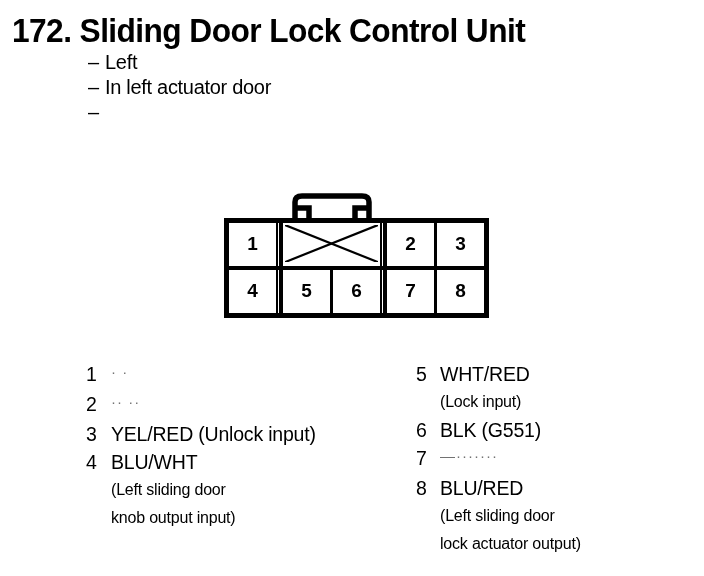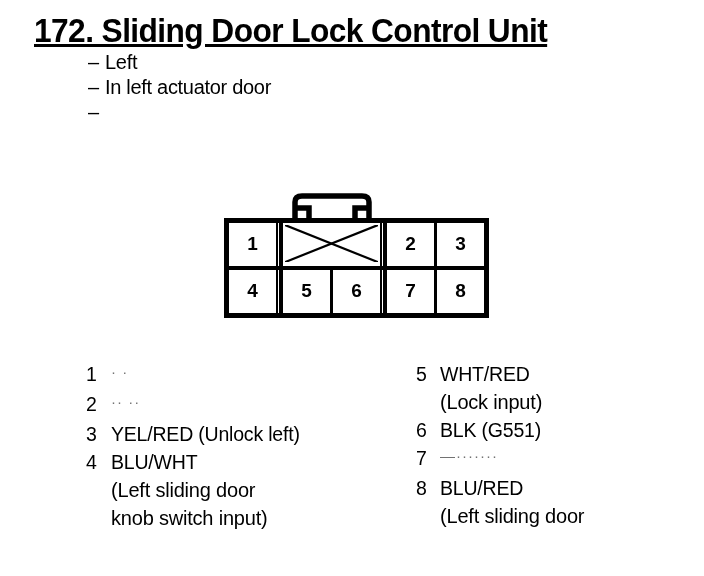--- a/index.html
+++ b/index.html
@@ -13,24 +13,23 @@
     position: relative;
     overflow: hidden;
     font-family: "Liberation Sans", sans-serif;
     color: #000000;
     -webkit-font-smoothing: none;
   }
 
   
   #title-block {
     position: absolute;
-    left: 34px;
+    left: 12px;
     top: 12px;
     width: 660px;
-    text-decoration: underline;
   }
   #page-title {
     font-size: 33px;
     font-weight: bold;
     letter-spacing: -0.6px;
     line-height: 38px;
     white-space: nowrap;
     transform: scaleX(0.96);
     transform-origin: left top;
   }
@@ -163,21 +162,21 @@
   }
   #legend-column-right .legend-num {
     flex: 0 0 24px;
     width: 24px;
   }
   .legend-label {
     flex: 1 1 auto;
   }
   .legend-cont {
     margin-left: 25px;
-    font-size: 20px;
+    font-size: 16px;
     line-height: 28px;
     white-space: nowrap;
     letter-spacing: -0.2px;
   }
   #legend-column-right .legend-cont {
     margin-left: 24px;
   }
   .legend-blank {
     display: inline-block;
     color: #000;
@@ -271,31 +270,31 @@
     <div class="legend-entry">
       <div class="legend-main">
         <span class="legend-num">2</span>
         <span class="legend-label legend-blank">·· ··</span>
       </div>
     </div>
 
     <div class="legend-entry">
       <div class="legend-main">
         <span class="legend-num">3</span>
-        <span class="legend-label">YEL/RED (Unlock left)</span>
+        <span class="legend-label">YEL/RED (Unlock input)</span>
       </div>
     </div>
 
     <div class="legend-entry">
       <div class="legend-main">
         <span class="legend-num">4</span>
         <span class="legend-label">BLU/WHT</span>
       </div>
       <div class="legend-cont">(Left sliding door</div>
-      <div class="legend-cont">knob switch input)</div>
+      <div class="legend-cont">knob output input)</div>
     </div>
 
   </div>
 
   <div class="legend-column" id="legend-column-right">
 
     <div class="legend-entry">
       <div class="legend-main">
         <span class="legend-num">5</span>
         <span class="legend-label">WHT/RED</span>
@@ -316,17 +315,18 @@
         <span class="legend-label legend-blank">—·······</span>
       </div>
     </div>
 
     <div class="legend-entry">
       <div class="legend-main">
         <span class="legend-num">8</span>
         <span class="legend-label">BLU/RED</span>
       </div>
       <div class="legend-cont">(Left sliding door</div>
+      <div class="legend-cont">lock actuator output)</div>
     </div>
 
   </div>
 
 </div>
 
 </body></html>

